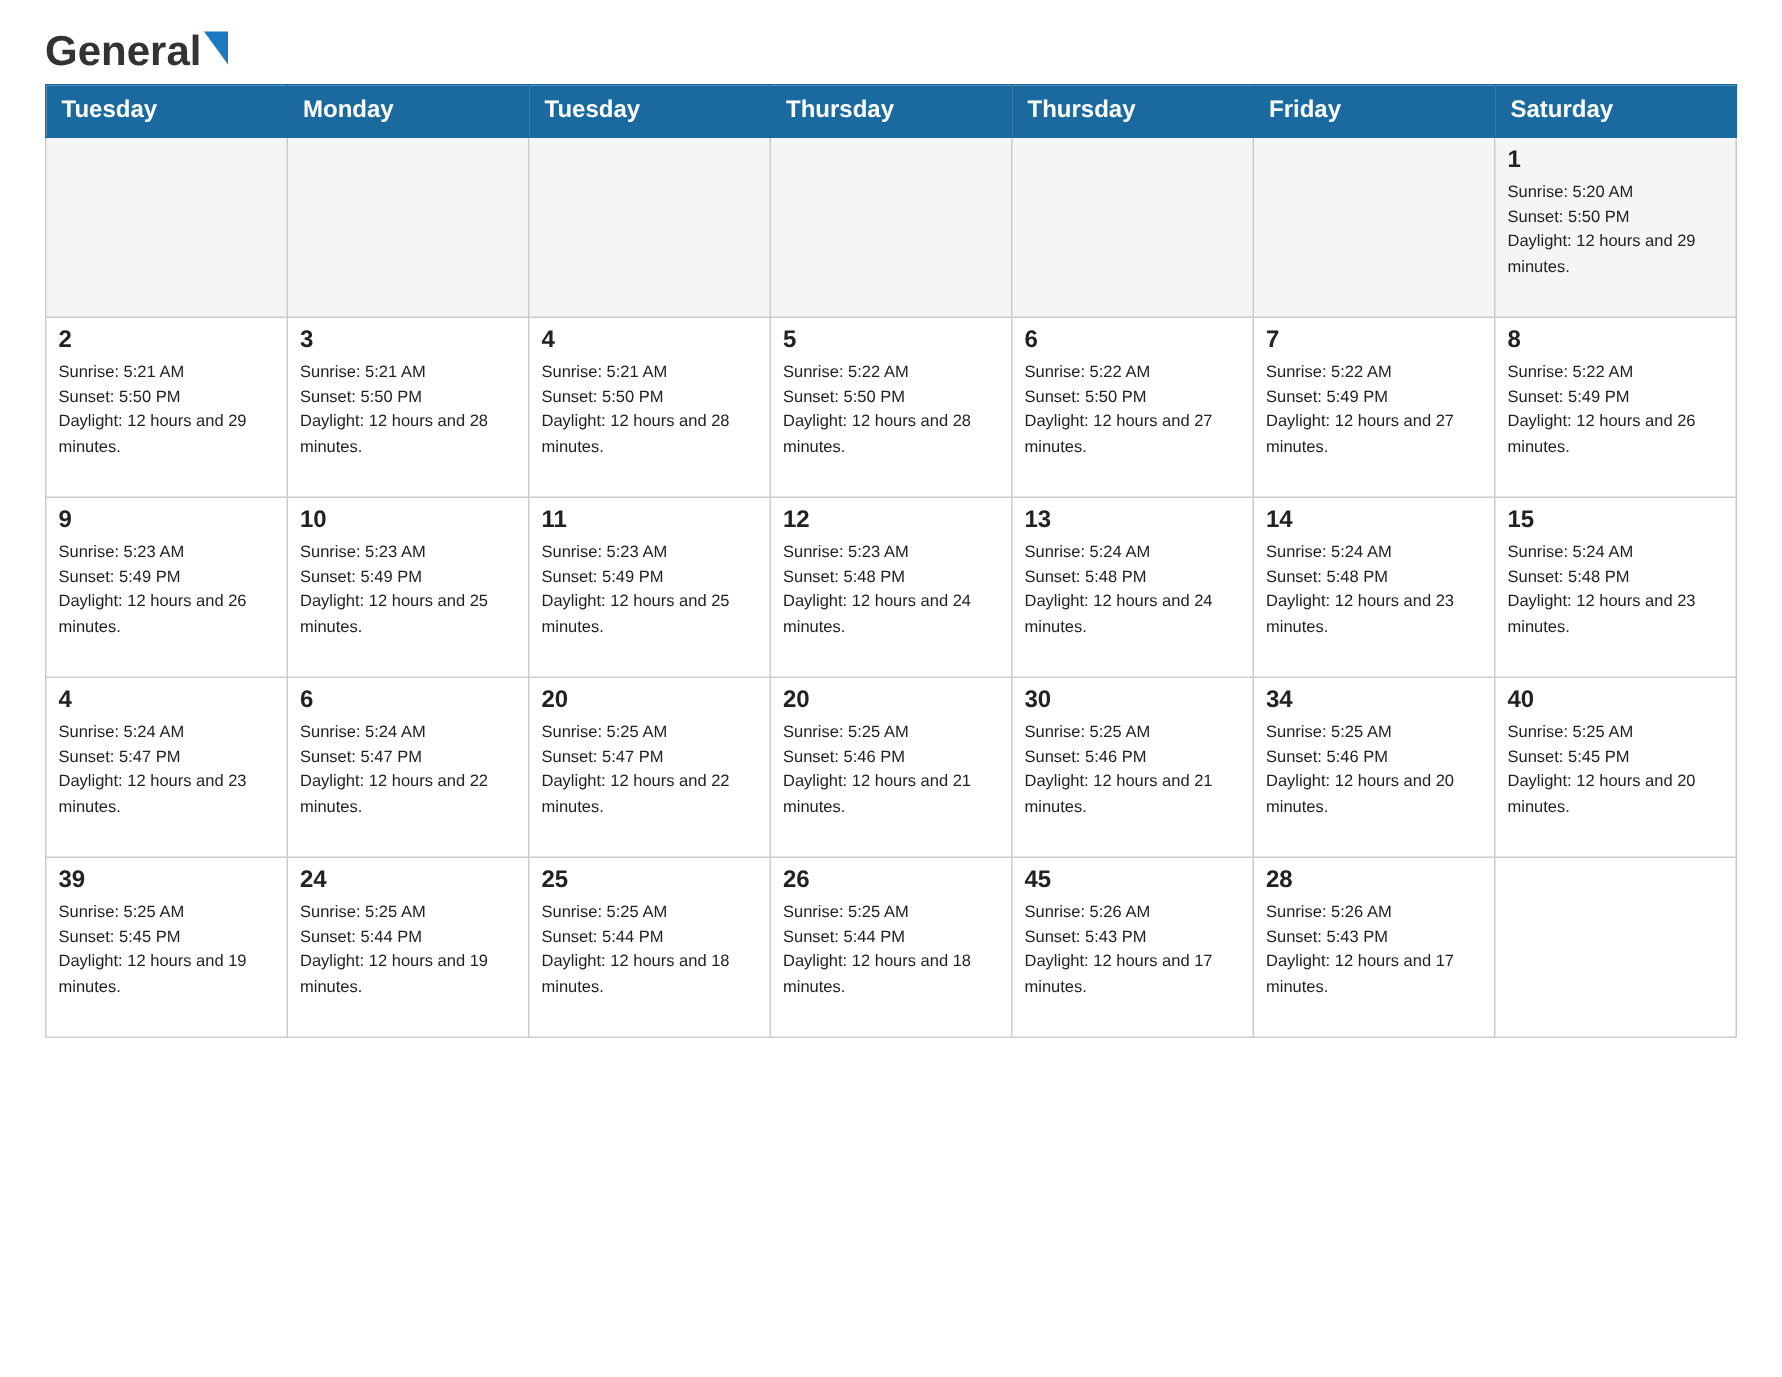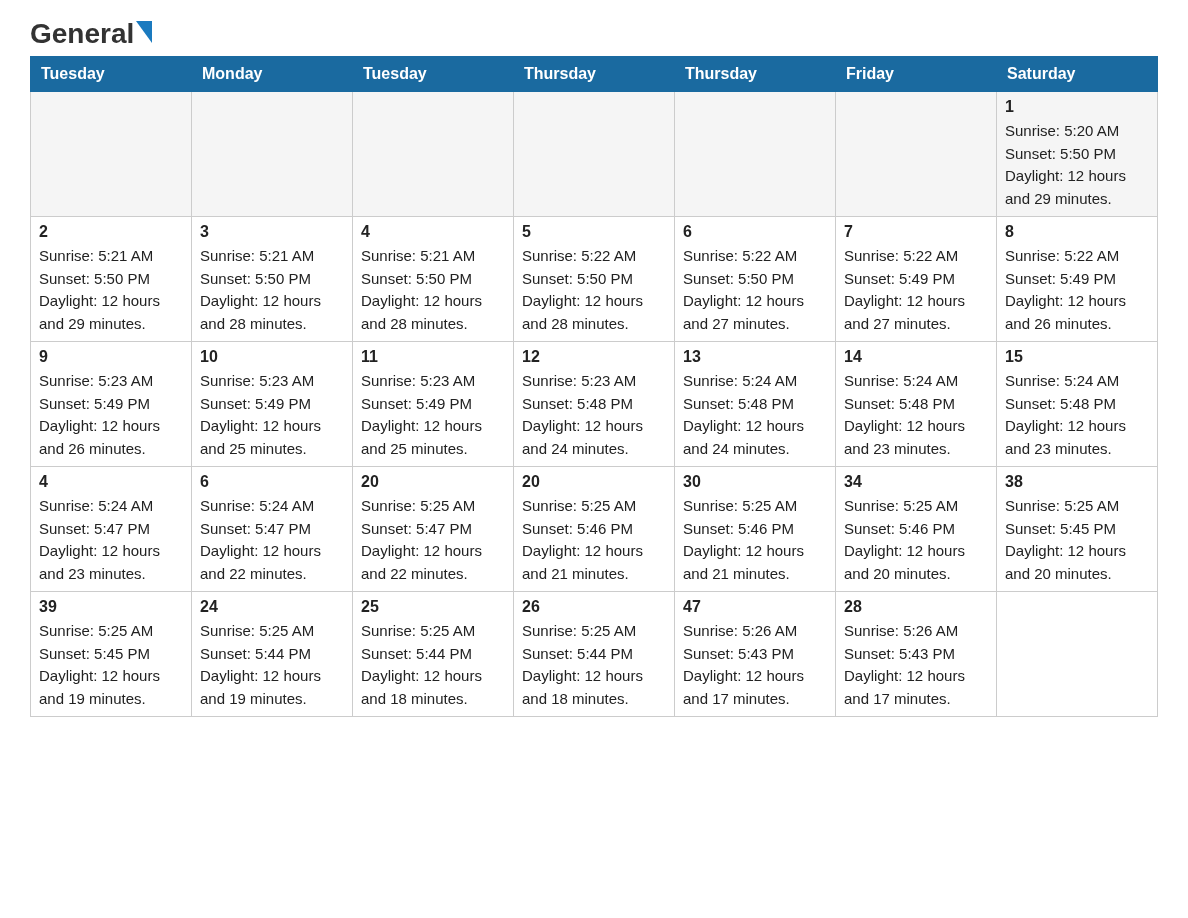--- a/index.html
+++ b/index.html
@@ -74,21 +74,21 @@
       background: #f5f5f5;
     }
     .day-number {
       font-size: 16px;
       font-weight: bold;
       color: #222;
       display: block;
       margin-bottom: 4px;
     }
     .day-info {
-      font-size: 15px;
+      font-size: 11px;
       color: #222;
       line-height: 1.5;
     }
     .empty-cell {
       background: #f5f5f5;
     }
     .row-border td {
       border-top: 2px solid #1a6aa0;
     }
   </style>
@@ -213,21 +213,21 @@
         </td>
         <td>
           <span class="day-number">30</span>
           <div class="day-info">Sunrise: 5:25 AM<br>Sunset: 5:46 PM<br>Daylight: 12 hours and 21 minutes.</div>
         </td>
         <td>
           <span class="day-number">34</span>
           <div class="day-info">Sunrise: 5:25 AM<br>Sunset: 5:46 PM<br>Daylight: 12 hours and 20 minutes.</div>
         </td>
         <td>
-          <span class="day-number">38</span>
+          <span class="day-number">40</span>
           <div class="day-info">Sunrise: 5:25 AM<br>Sunset: 5:45 PM<br>Daylight: 12 hours and 20 minutes.</div>
         </td>
       </tr>
       <tr class="row-border">
         <td>
           <span class="day-number">39</span>
           <div class="day-info">Sunrise: 5:25 AM<br>Sunset: 5:45 PM<br>Daylight: 12 hours and 19 minutes.</div>
         </td>
         <td>
           <span class="day-number">24</span>
@@ -235,21 +235,21 @@
         </td>
         <td>
           <span class="day-number">25</span>
           <div class="day-info">Sunrise: 5:25 AM<br>Sunset: 5:44 PM<br>Daylight: 12 hours and 18 minutes.</div>
         </td>
         <td>
           <span class="day-number">26</span>
           <div class="day-info">Sunrise: 5:25 AM<br>Sunset: 5:44 PM<br>Daylight: 12 hours and 18 minutes.</div>
         </td>
         <td>
-          <span class="day-number">47</span>
+          <span class="day-number">45</span>
           <div class="day-info">Sunrise: 5:26 AM<br>Sunset: 5:43 PM<br>Daylight: 12 hours and 17 minutes.</div>
         </td>
         <td>
           <span class="day-number">28</span>
           <div class="day-info">Sunrise: 5:26 AM<br>Sunset: 5:43 PM<br>Daylight: 12 hours and 17 minutes.</div>
         </td>
         <td class="empty-cell"></td>
       </tr>
     </tbody>
 </table>

